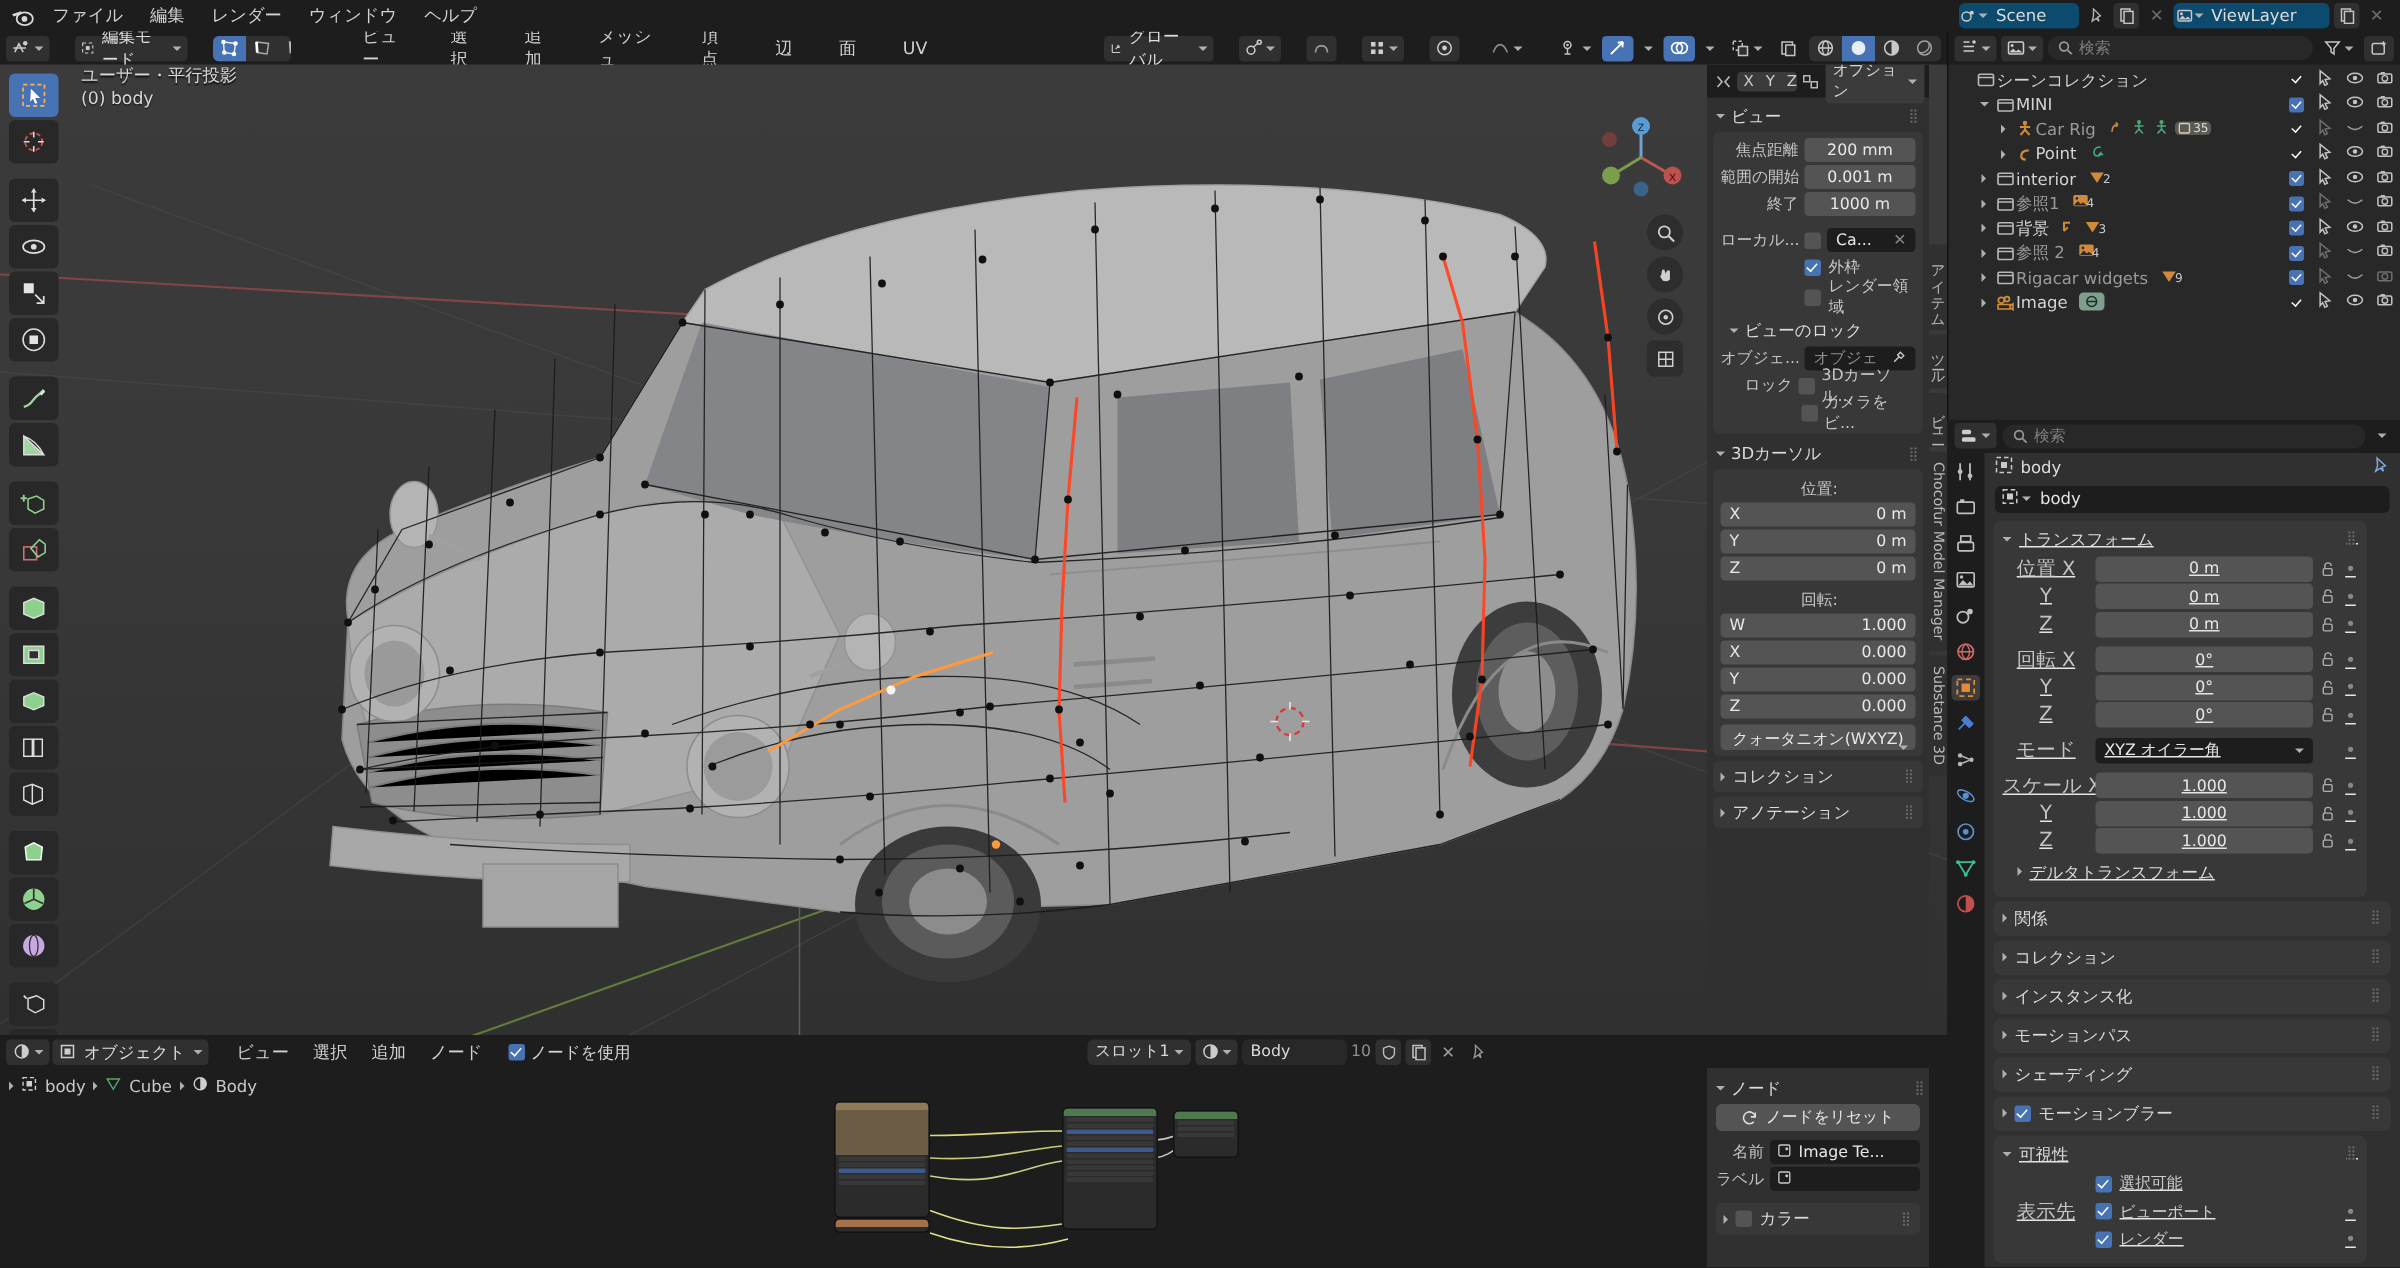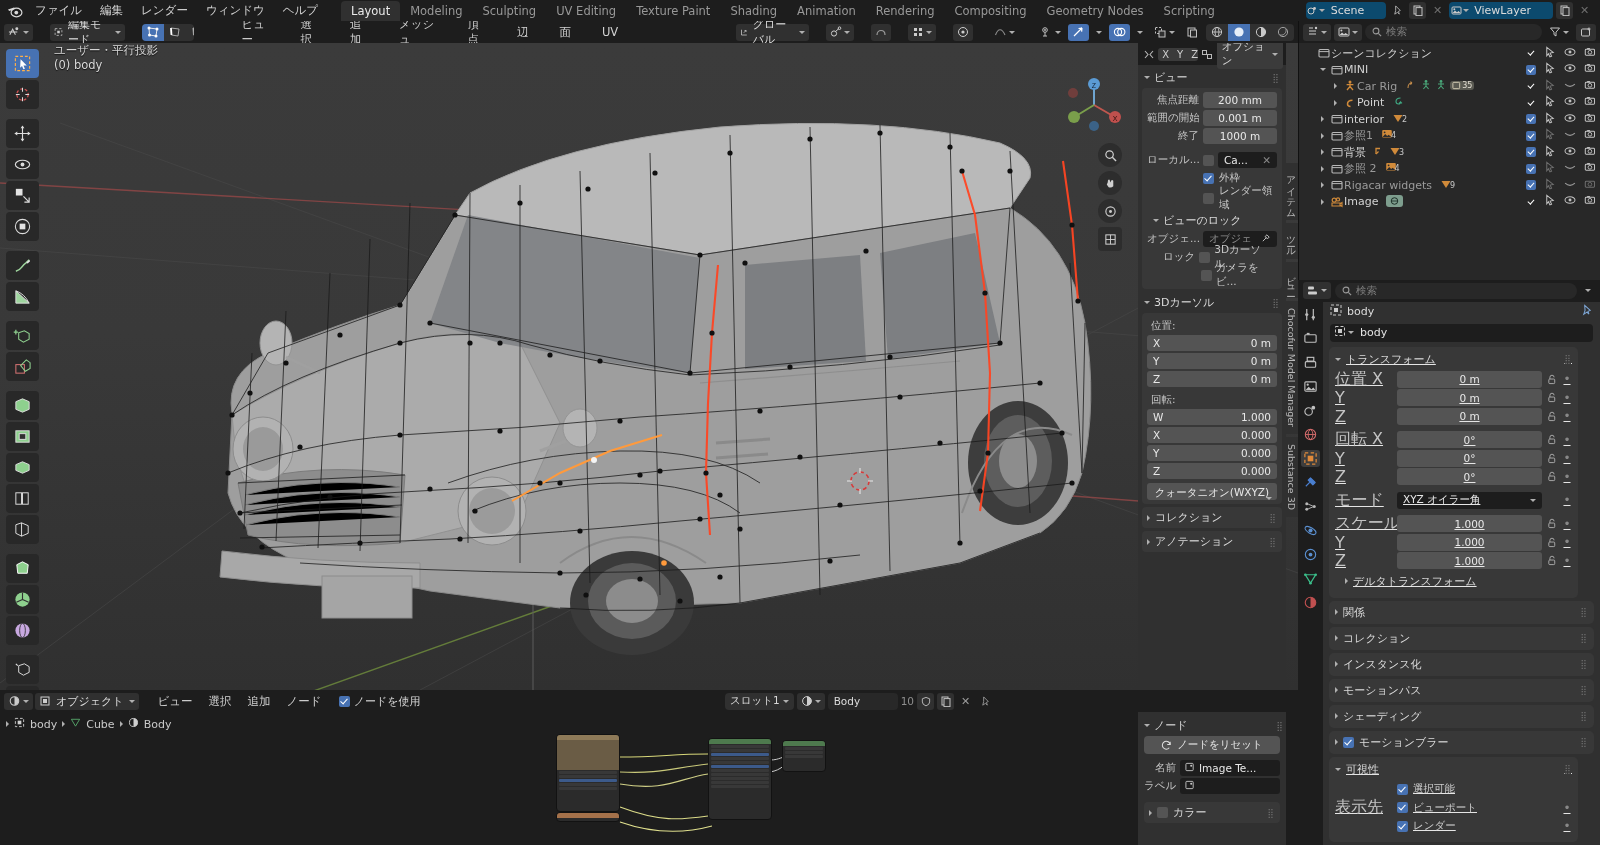--- a/index.html
+++ b/index.html
@@ -73,21 +73,21 @@
   .np-card{background:#383838;border-radius:4px;padding:4px 5px;}
   .np-row{display:flex;align-items:center;gap:4px;margin-bottom:2px;height:16px;}
   .np-lbl{font-size:10.5px;color:#c4c4c4;text-align:right;width:52px;overflow:hidden;white-space:nowrap;}
   .np-val{flex:1;background:#545454;border-radius:3px;height:16px;display:flex;align-items:center;justify-content:center;font-size:10.5px;color:#e8e8e8;}
   .np-val.dark{background:#1d1d1d;justify-content:flex-start;padding-left:5px;}
   .np-val.lr{justify-content:space-between;padding:0 6px;}
   .np-cb{width:11px;height:11px;border-radius:2px;background:#545454;display:inline-block;flex:none;}
   .np-cb.on{background:#4772b3;position:relative;}
   .np-cb.on:after{content:"";position:absolute;left:3px;top:1px;width:3px;height:6px;border:solid #fff;border-width:0 1.6px 1.6px 0;transform:rotate(42deg);}
   .np-cbrow{display:flex;align-items:center;gap:5px;font-size:10.5px;color:#c8c8c8;height:16px;}
-  .np-subhead{font-size:10.5px;color:#c8c8c8;padding:2px 2px 2px 4px;}
+  .np-subhead{font-size:10.5px;color:#c8c8c8;padding:2px 2px 2px 4px;text-align:center;}
   .np-drop{background:#545454;border-radius:3px;height:17px;display:flex;align-items:flex-end;justify-content:center;font-size:10.5px;color:#e8e8e8;position:relative;}
   .np-drop .chev{position:absolute;right:5px;}
   .np-closed{display:flex;align-items:center;gap:5px;background:#383838;border-radius:4px;padding:3px 5px;font-size:11px;color:#dcdcdc;margin-bottom:3px;}
 
   
   .vtabs{position:absolute;right:0;top:120px;width:13px;display:flex;flex-direction:column;gap:3px;z-index:5;}
   .vtab{writing-mode:vertical-rl;background:#303030;color:#b9b9b9;font-size:9.5px;
         padding:7px 1px;border-radius:0 0 0 0;letter-spacing:0px;}
 
   
@@ -134,21 +134,21 @@
   .pr-tab.active{background:#3d3d3d;}
   .pr-content{flex:1;background:#303030;overflow:hidden;padding:0 0 0 0;}
   .pr-bread{height:20px;display:flex;align-items:center;gap:5px;padding:0 7px;font-size:11px;color:#dcdcdc;background:#303030;}
   .pr-pin{margin-left:auto;}
   .pr-idrow{display:flex;align-items:center;gap:2px;margin:2px 7px 5px 7px;background:#1d1d1d;border-radius:4px;height:18px;padding:0 4px;}
   .pr-idrow .nmf{flex:1;font-size:11px;color:#e2e2e2;padding-left:4px;}
   .pr-panel{margin:0 22px 3px 6px;background:#383838;border-radius:5px;padding:4px 6px 6px 6px;text-decoration:underline;}
   .pr-ph{display:flex;align-items:center;gap:5px;font-size:11px;color:#dcdcdc;padding:1px 0 4px 0;}
   .pr-ph .np-dots{margin-left:auto;}
   .pr-row{display:flex;align-items:center;gap:4px;height:17px;margin-bottom:1.5px;}
-  .pr-lbl{width:58px;text-align:left;font-size:16px;color:#c4c4c4;white-space:nowrap;}
+  .pr-lbl{width:58px;text-align:center;font-size:13px;color:#c4c4c4;white-space:nowrap;}
   .pr-val{flex:1;background:#545454;border-radius:3px;height:17px;display:flex;align-items:center;justify-content:center;font-size:10.5px;color:#e8e8e8;}
   .pr-val.drop{background:#1d1d1d;justify-content:flex-start;padding-left:6px;position:relative;}
   .pr-val.drop .chev{position:absolute;right:6px;top:7px;}
   .pr-lock{width:12px;display:flex;align-items:center;justify-content:center;}
   .pr-dot{width:10px;text-align:center;color:#888;font-size:12px;line-height:8px;}
   .pr-gap{height:5px;}
   .pr-closed{display:flex;align-items:center;gap:5px;background:#383838;border-radius:5px;padding:4px 6px;font-size:11px;color:#dcdcdc;margin:0 6px 3px 6px;}
   .pr-closed .np-dots{margin-left:auto;}
   .pr-sub{display:flex;align-items:center;gap:5px;font-size:11px;color:#dcdcdc;padding:3px 0 3px 10px;}
   .pr-cbrow{display:flex;align-items:center;gap:5px;height:17px;font-size:10.5px;color:#cecece;}
@@ -168,33 +168,20 @@
           <circle cx="9.3" cy="8.6" r="1.9" fill="#d8d8d8"></circle>
           <path d="M1 5.5 L7 3.5 L7.6 5.2 L2.2 7z" fill="#d8d8d8"></path>
         </svg>
     </div>
     <div class="menu-item">ファイル</div>
     <div class="menu-item">編集</div>
     <div class="menu-item">レンダー</div>
     <div class="menu-item">ウィンドウ</div>
     <div class="menu-item">ヘルプ</div>
 
-    <div class="wstabs">
-      <div class="wstab active">Layout</div>
-      <div class="wstab">Modeling</div>
-      <div class="wstab">Sculpting</div>
-      <div class="wstab">UV Editing</div>
-      <div class="wstab">Texture Paint</div>
-      <div class="wstab">Shading</div>
-      <div class="wstab">Animation</div>
-      <div class="wstab">Rendering</div>
-      <div class="wstab">Compositing</div>
-      <div class="wstab">Geometry Nodes</div>
-      <div class="wstab">Scripting</div>
-    </div>
 
     <div class="topbar-right">
       <div class="tbfield">
         <div class="ic">
           <svg width="11" height="11" viewBox="0 0 11 11">
               <circle cx="4" cy="6" r="3" fill="none" stroke="#c9c9c9" stroke-width="1"></circle>
               <circle cx="7.5" cy="3.5" r="1.4" fill="#c9c9c9"></circle>
             </svg>
           <span class="chev"></span>
         </div>

